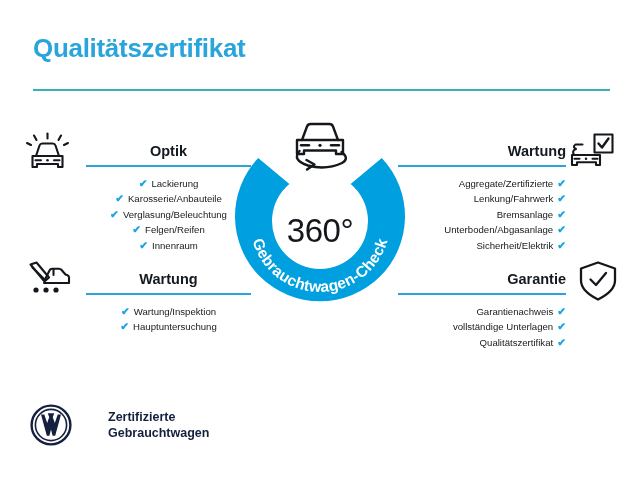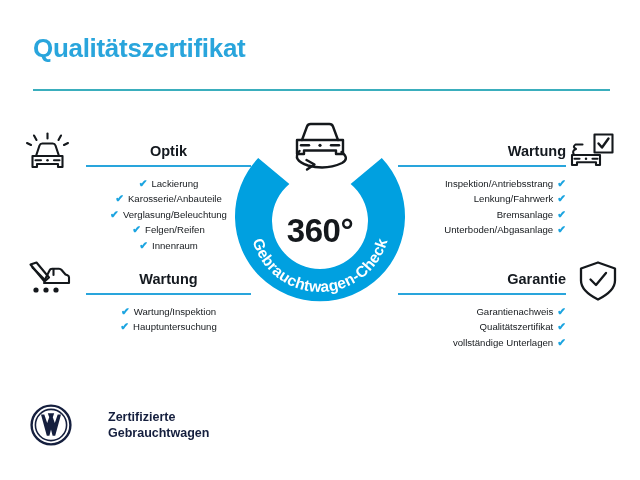--- a/index.html
+++ b/index.html
@@ -95,21 +95,21 @@
     top: 150px;
     width: 190px;
     height: 160px;
   }
   #badge-degrees {
     position: absolute;
     left: 0; right: 0;
     top: 62px;
     text-align: center;
     font-size: 33px;
-    font-weight: bold;
+    font-weight: normal;
     color: #14181c;
     letter-spacing: -0.5px;
   }
   #badge-car {
     position: absolute;
     left: 61px;
     top: -32px;
     width: 68px;
     height: 58px;
   }
@@ -182,24 +182,25 @@
     <path d="M4 24 L32 24 L32 34 L28 34 L28 31.3 L9 31.3 L9 34 L4 34 Z"></path>
     <line x1="6.5" y1="27.8" x2="11.5" y2="27.8"></line>
     <line x1="24.5" y1="27.8" x2="29.5" y2="27.8"></line>
     <circle cx="18" cy="27.8" r="1.25" fill="#14181c" stroke="none"></circle>
   </svg>
 </div>
 <div class="block right row1">
   <div class="sec-head">Wartung</div>
   <div class="sec-rule"></div>
   <div class="items">
-    <div class="item"><span>Inspektion/Antriebsstrang</span><span class="check">✔</span></div>
+    <div class="item"><span>Aggregate/Zertifizierte</span><span class="check">✔</span></div>
     <div class="item"><span>Lenkung/Fahrwerk</span><span class="check">✔</span></div>
     <div class="item"><span>Bremsanlage</span><span class="check">✔</span></div>
     <div class="item"><span>Unterboden/Abgasanlage</span><span class="check">✔</span></div>
+    <div class="item"><span>Sicherheit/Elektrik</span><span class="check">✔</span></div>
   </div>
 </div>
 
 <div class="qicon" id="icon-wartung">
   <svg viewBox="0 0 48 44" width="48" height="44" fill="none" stroke="#14181c" stroke-width="2.1" stroke-linecap="round" stroke-linejoin="round">
 
     <path d="M6.5 5.5 L12.5 3.5 L25 18.5 L20.5 22.5 Z"></path>
     <line x1="8.5" y1="8.5" x2="20" y2="20"></line>
 
     <path d="M21 20.5 L25.5 11.5 Q26.2 9.8 28.2 9.8 L35 9.8 Q36.6 9.8 37.6 11 L41.5 15.5 L43.5 16.2 Q45 16.7 45 18.3 L45 24 L20 24"></path>
@@ -223,22 +224,22 @@
   <svg viewBox="0 0 48 44" width="48" height="44" fill="none" stroke="#14181c" stroke-width="2.3" stroke-linecap="round" stroke-linejoin="round">
     <path d="M24 3.5 L41 9.5 L41 21.5 Q41 32 24 40.5 Q7 32 7 21.5 L7 9.5 Z"></path>
     <polyline points="16.5,20.5 22,26 32,14" stroke-width="2.3"></polyline>
   </svg>
 </div>
 <div class="block right row2">
   <div class="sec-head">Garantie</div>
   <div class="sec-rule"></div>
   <div class="items">
     <div class="item"><span>Garantienachweis</span><span class="check">✔</span></div>
+    <div class="item"><span>vollständige Unterlagen</span><span class="check">✔</span></div>
     <div class="item"><span>Qualitätszertifikat</span><span class="check">✔</span></div>
-    <div class="item"><span>vollständige Unterlagen</span><span class="check">✔</span></div>
   </div>
 </div>
 
 <div id="badge">
   <svg viewBox="0 0 190 160" width="190" height="160">
     <defs>
       <path id="arcPath" d="M 25 72 A 70 70 0 0 0 165 72" fill="none"></path>
     </defs>
 
     <path d="M 95 5

